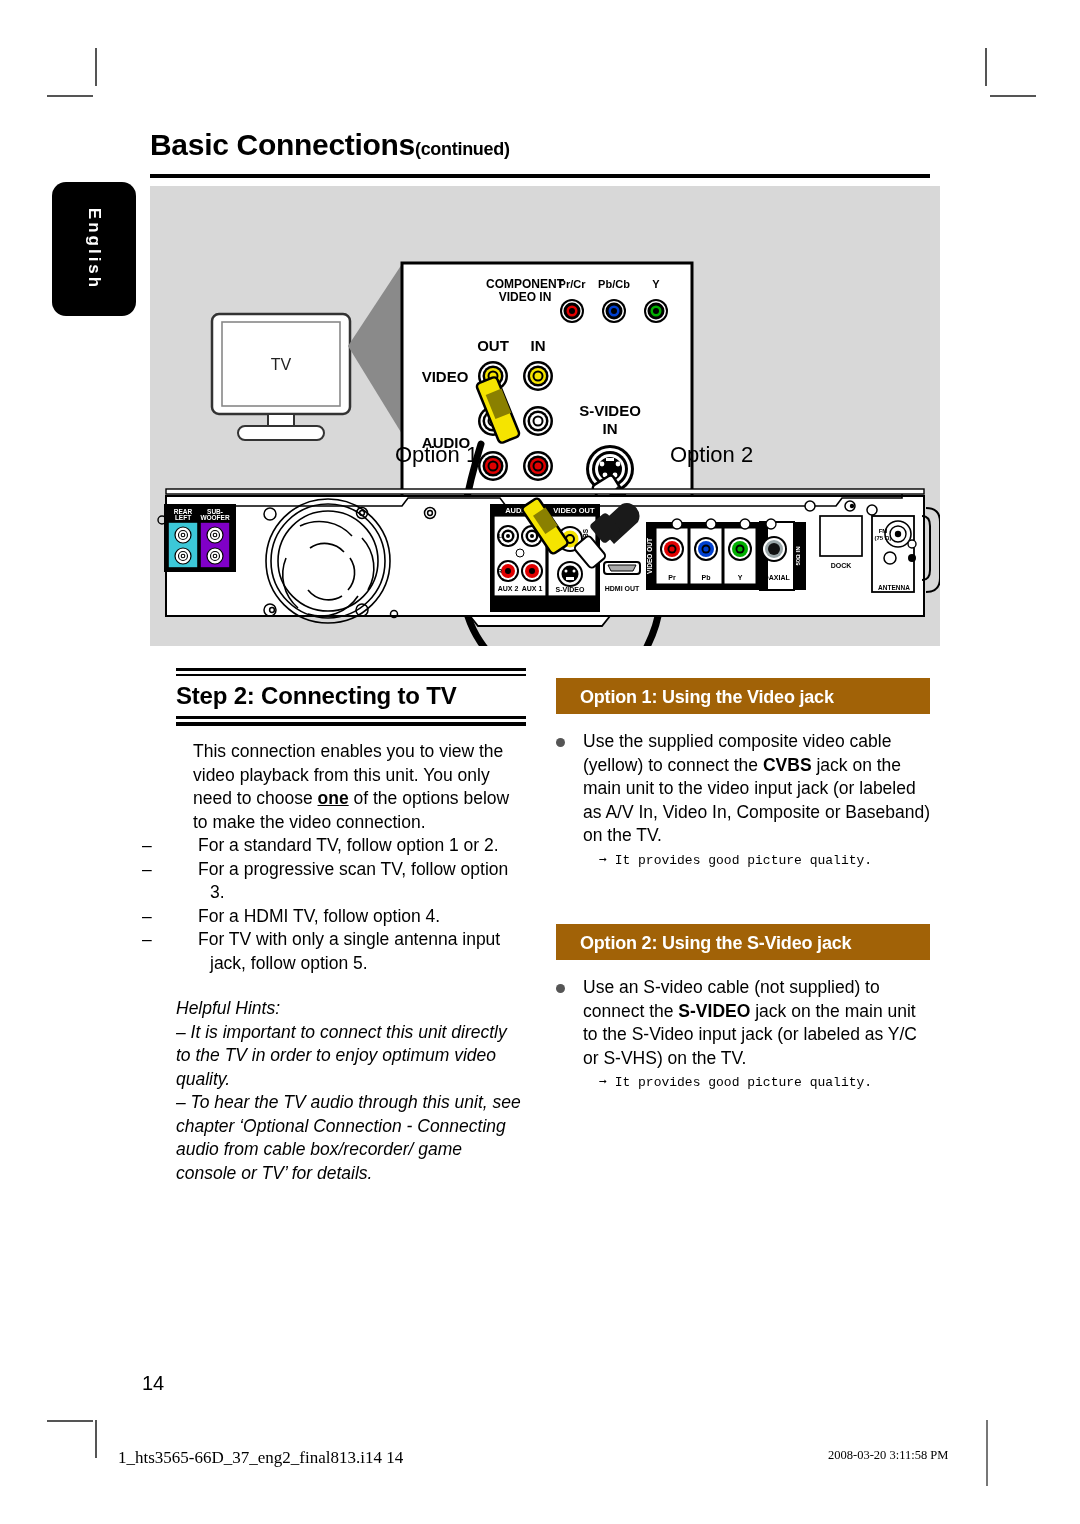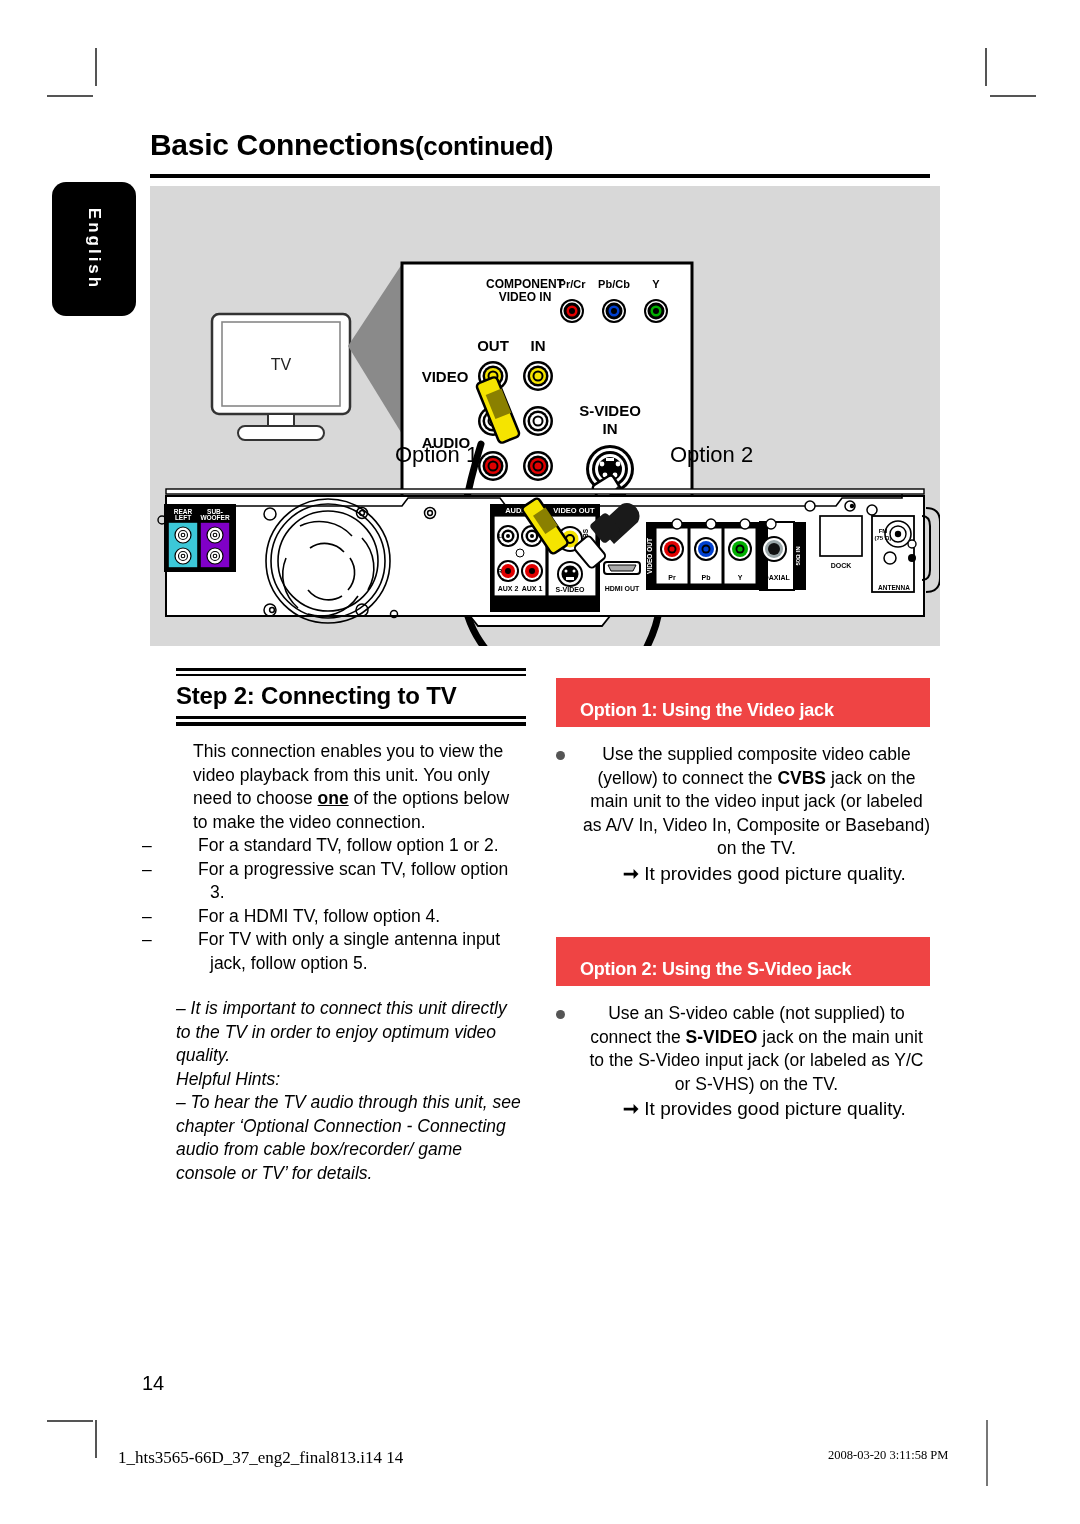--- a/index.html
+++ b/index.html
@@ -58,21 +58,21 @@
     width: 780px;
   }
   #page-title {
     font-size: 30px;
     font-weight: 700;
     letter-spacing: -0.3px;
     white-space: nowrap;
     font-family: "Liberation Sans", sans-serif;
   }
   #page-title .cont {
-    font-size: 26px;
+    font-size: 18px;
     font-weight: 700;
     text-align: center;
   }
   #title-rule {
     position: absolute;
     left: 150px;
     top: 174px;
     width: 780px;
     height: 4px;
     background: #000;
@@ -153,51 +153,51 @@
   #hints .hint-line { font-style: italic; }
 
   
   #right-col {
     position: absolute;
     left: 556px;
     top: 678px;
     width: 374px;
   }
   .opt-head {
-    background: #ef4444;
+    background: #a16207;
     color: #ffffff;
     font-size: 18px;
     font-weight: 700;
-    padding: 22px 0 6px 24px;
+    padding: 9px 0 6px 24px;
     letter-spacing: -0.2px;
     font-family: "Liberation Sans", sans-serif;
   }
   .opt-body {
     margin-top: 16px;
     display: flex;
     font-size: 17.5px;
     line-height: 23.5px;
     font-family: "Liberation Sans", sans-serif;
-    text-align: center;
   }
   .bullet {
     width: 9px; height: 9px;
     border-radius: 50%;
     background: #555;
     margin-right: 18px;
     margin-top: 8px;
     flex: 0 0 auto;
   }
   .opt-text { flex: 1 1 auto; }
   .opt-text b { font-weight: 700; }
   .arrow-line {
     margin-top: 1px;
     padding-left: 16px;
-    font-size: 19px;
+    font-size: 13px;
     line-height: 23.5px;
+    font-family: Liberation Mono, monospace;
   }
   .arrow-glyph { font-weight: 700; }
 
   .gap2 { height: 52px; }
 
   
   #page-number {
     position: absolute;
     left: 142px;
     top: 1372px;
@@ -562,22 +562,22 @@
   <p class="body-p" style="margin:0 0 0 17px;">
     <span>This connection enables you to view the video playback from this unit. You only need to choose </span><u>one</u><span> of the options below to make the video connection.</span>
   </p>
 
   <div class="dash-item"><span class="d">–</span><span>For a standard TV, follow option 1 or 2.</span></div>
   <div class="dash-item"><span class="d">–</span><span>For a progressive scan TV, follow option 3.</span></div>
   <div class="dash-item"><span class="d">–</span><span>For a HDMI TV, follow option 4.</span></div>
   <div class="dash-item"><span class="d">–</span><span>For TV with only a single antenna input jack, follow option 5.</span></div>
 
   <div id="hints">
+    <div class="hint-line">Helpful Hints:</div>
     <div class="hint-line">– It is important to connect this unit directly to the TV in order to enjoy optimum video quality.</div>
-    <div class="hint-line">Helpful Hints:</div>
     <div class="hint-line">– To hear the TV audio through this unit, see chapter ‘Optional Connection - Connecting audio from cable box/recorder/ game console or TV’ for details.</div>
   </div>
 </div>
 
 <div id="right-col">
 
   <div class="opt-head">Option 1: Using the Video jack</div>
   <div class="opt-body">
     <div class="bullet"></div>
     <div class="opt-text">

